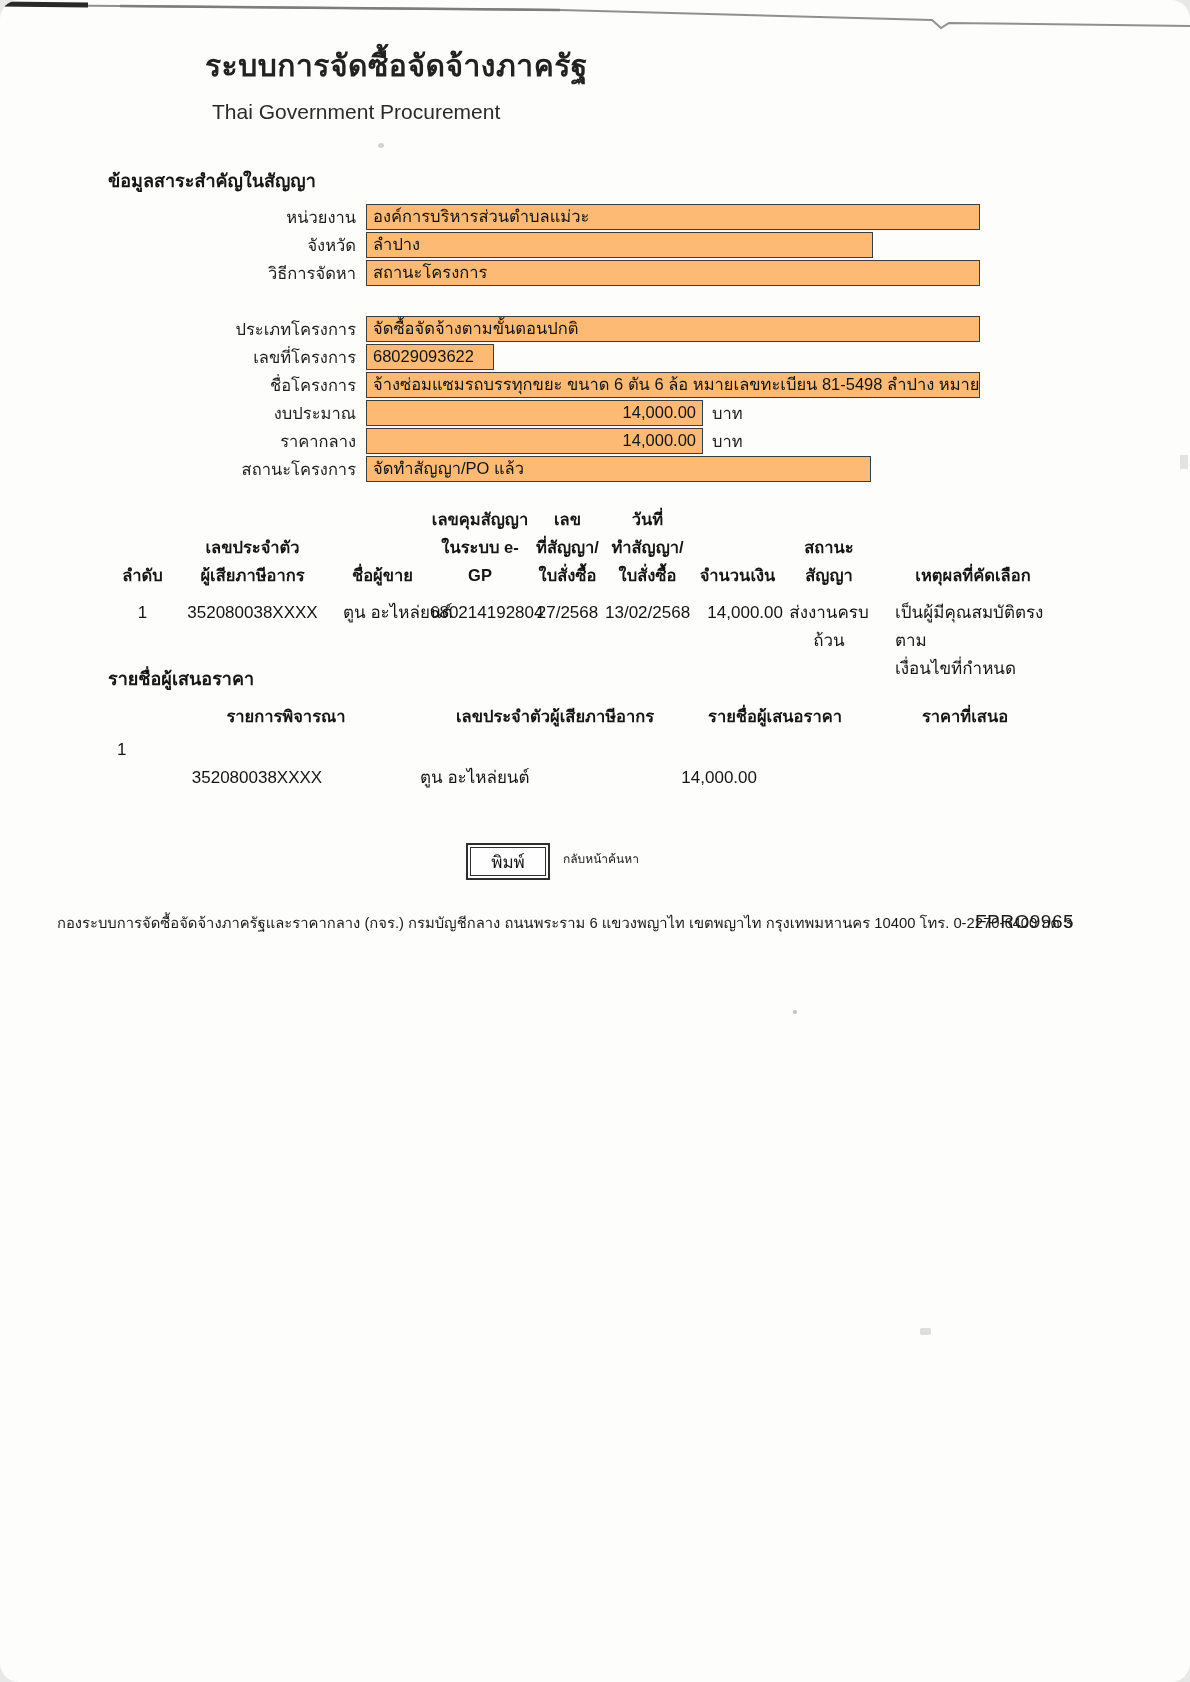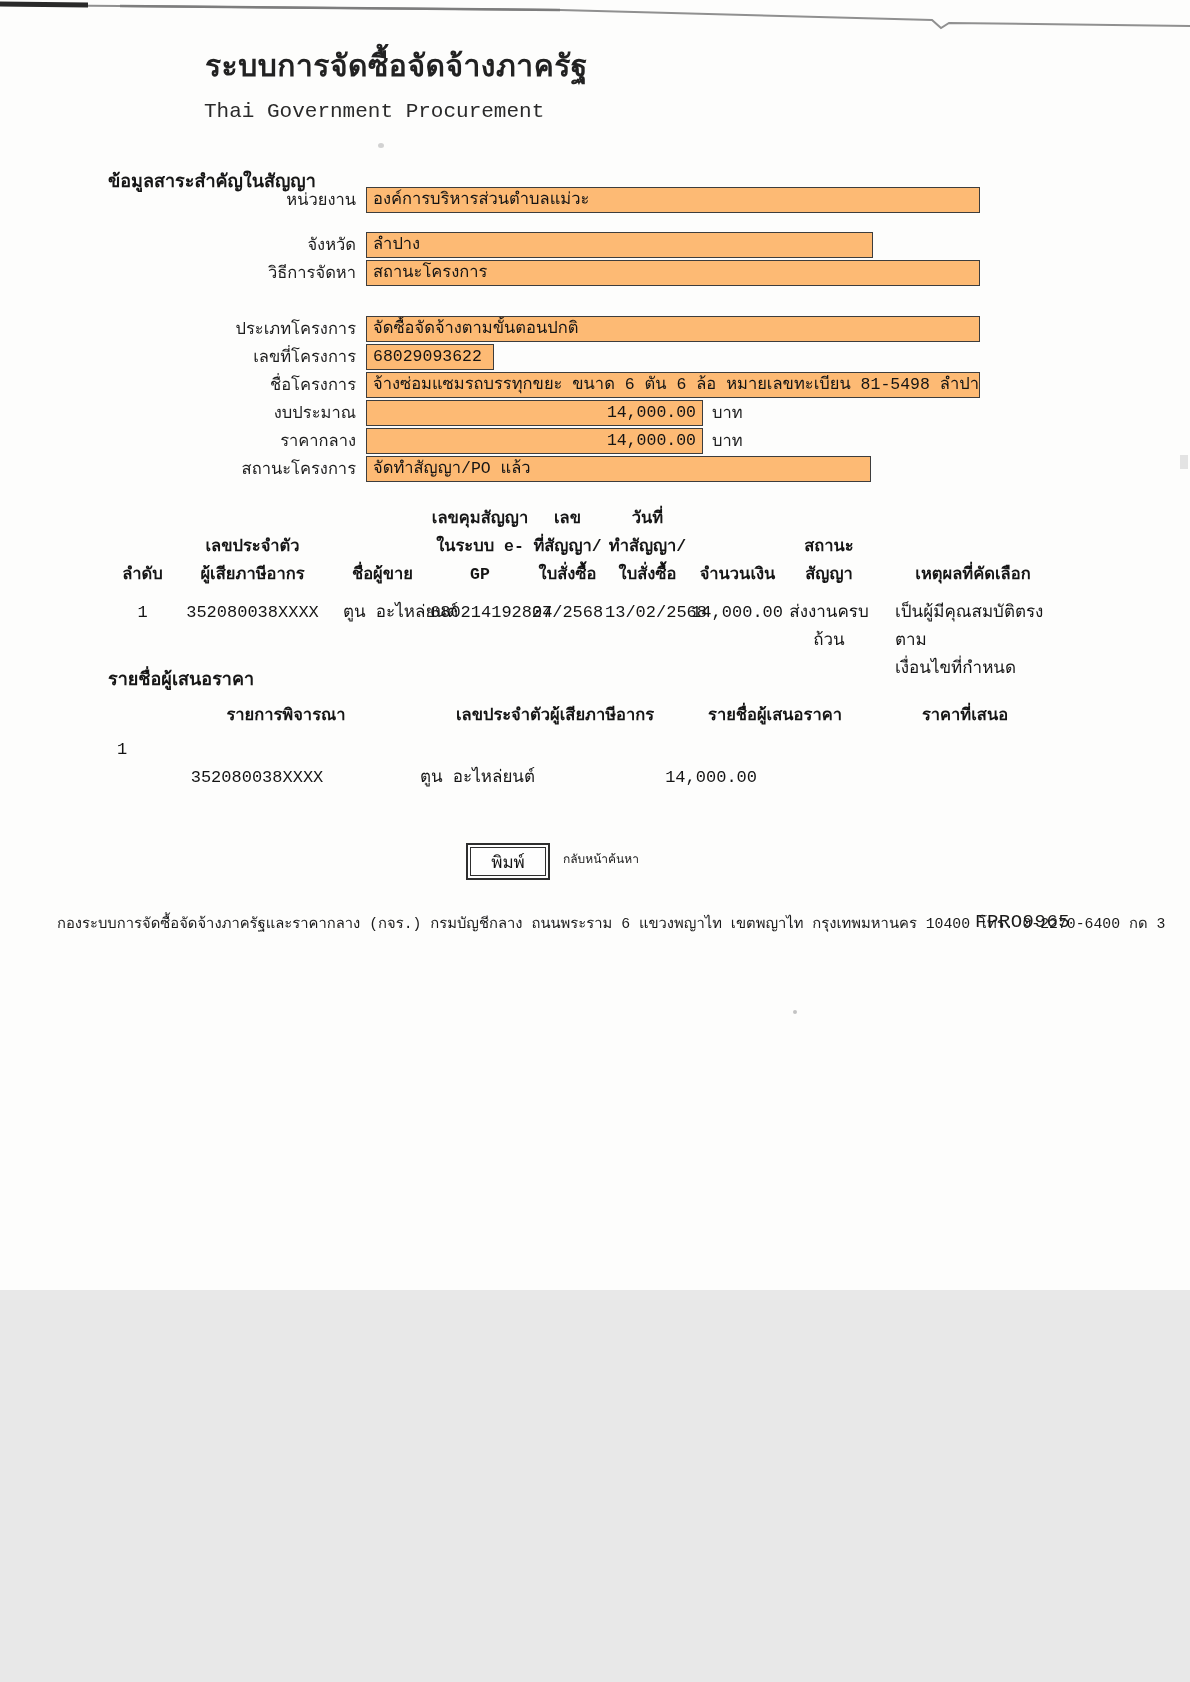--- a/index.html
+++ b/index.html
@@ -1,32 +1,33 @@
 <!DOCTYPE html>
 <html lang="th"><head>
 <meta charset="utf-8">
 <style>
   html,body{margin:0;padding:0;background:#e8e8e8;}
   .page{
     position:relative;
-    width:1190px;height:1290px;
+    width:1190px;height:1682px;
     margin:0 auto;
     background:#fdfdfc;
-    font-family:Liberation Mono, monospace;
+    font-family:Liberation Sans, sans-serif;
     color:#1c1c1c;
     overflow:hidden;
+    border-radius:19px;
   }
   
   .title-th{
     position:absolute;left:205px;top:42px;
     font-size:30px;font-weight:600;color:#222;
     letter-spacing:.5px;white-space:nowrap;
   }
   .title-en{
-    position:absolute;left:204px;top:100px;
+    position:absolute;left:212px;top:100px;
     font-size:21px;font-weight:400;color:#2a2a2a;white-space:nowrap;
   }
   
   .section-title{
     position:absolute;left:108px;
     font-size:18px;font-weight:bold;color:#161616;white-space:nowrap;text-align:center;
   }
   
   .frow{position:absolute;left:0;width:1190px;height:26px;}
   .flabel{
@@ -115,21 +116,21 @@
   <div class="artifact" style="left:378px;top:143px;width:6px;height:5px;background:#b5b5b5;border-radius:50%;opacity:.6"></div>
   <div class="artifact" style="left:1180px;top:455px;width:8px;height:14px;background:#dcdcdc;opacity:.8"></div>
   <div class="artifact" style="left:793px;top:1010px;width:4px;height:4px;background:#c3c3c3;border-radius:50%"></div>
   <div class="artifact" style="left:920px;top:1328px;width:11px;height:7px;background:#cfcfcf;opacity:.7;border-radius:2px"></div>
 
   <div class="title-th">ระบบการจัดซื้อจัดจ้างภาครัฐ</div>
   <div class="title-en">Thai Government Procurement</div>
 
   <div class="section-title" style="top:166px">ข้อมูลสาระสำคัญในสัญญา</div>
 
-  <div class="frow" style="top:187px">
+  <div class="frow" style="top:204px">
     <div class="flabel">หน่วยงาน</div>
     <div class="fbox" style="width:614px"><span>องค์การบริหารส่วนตำบลแม่วะ</span></div>
   </div>
 
   <div class="frow" style="top:232px">
     <div class="flabel">จังหวัด</div>
     <div class="fbox" style="width:507px"><span>ลำปาง</span></div>
   </div>
 
   <div class="frow" style="top:260px">

